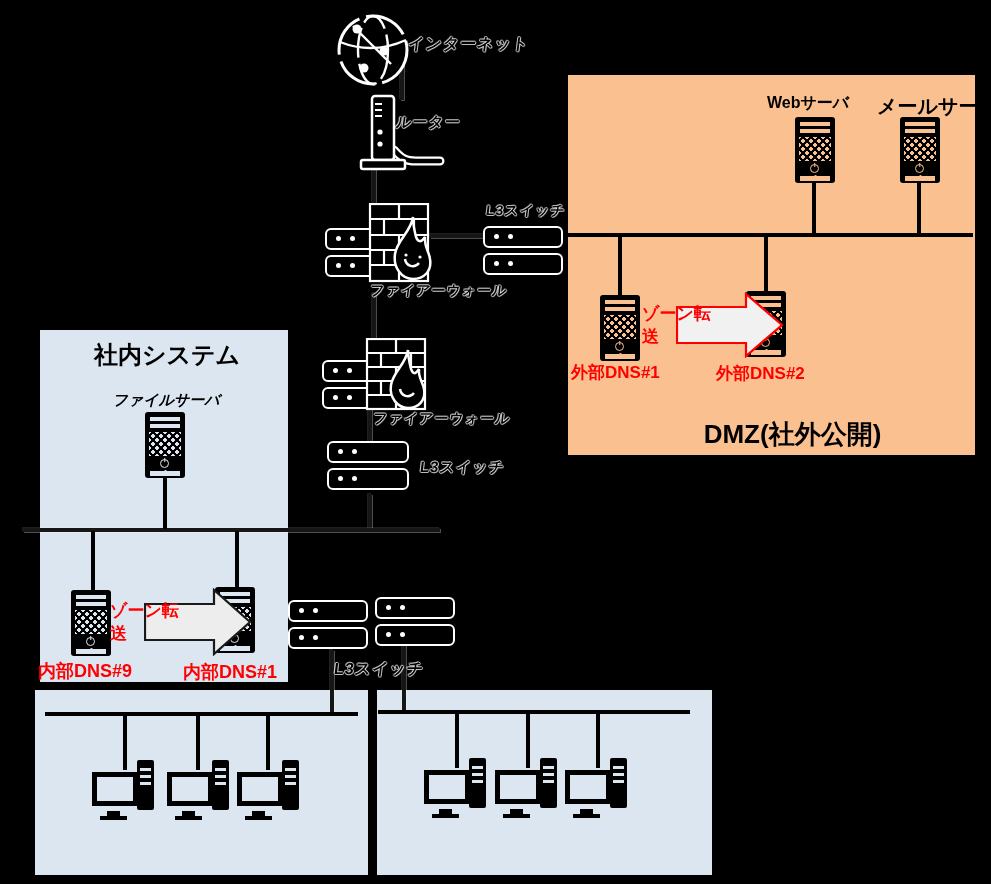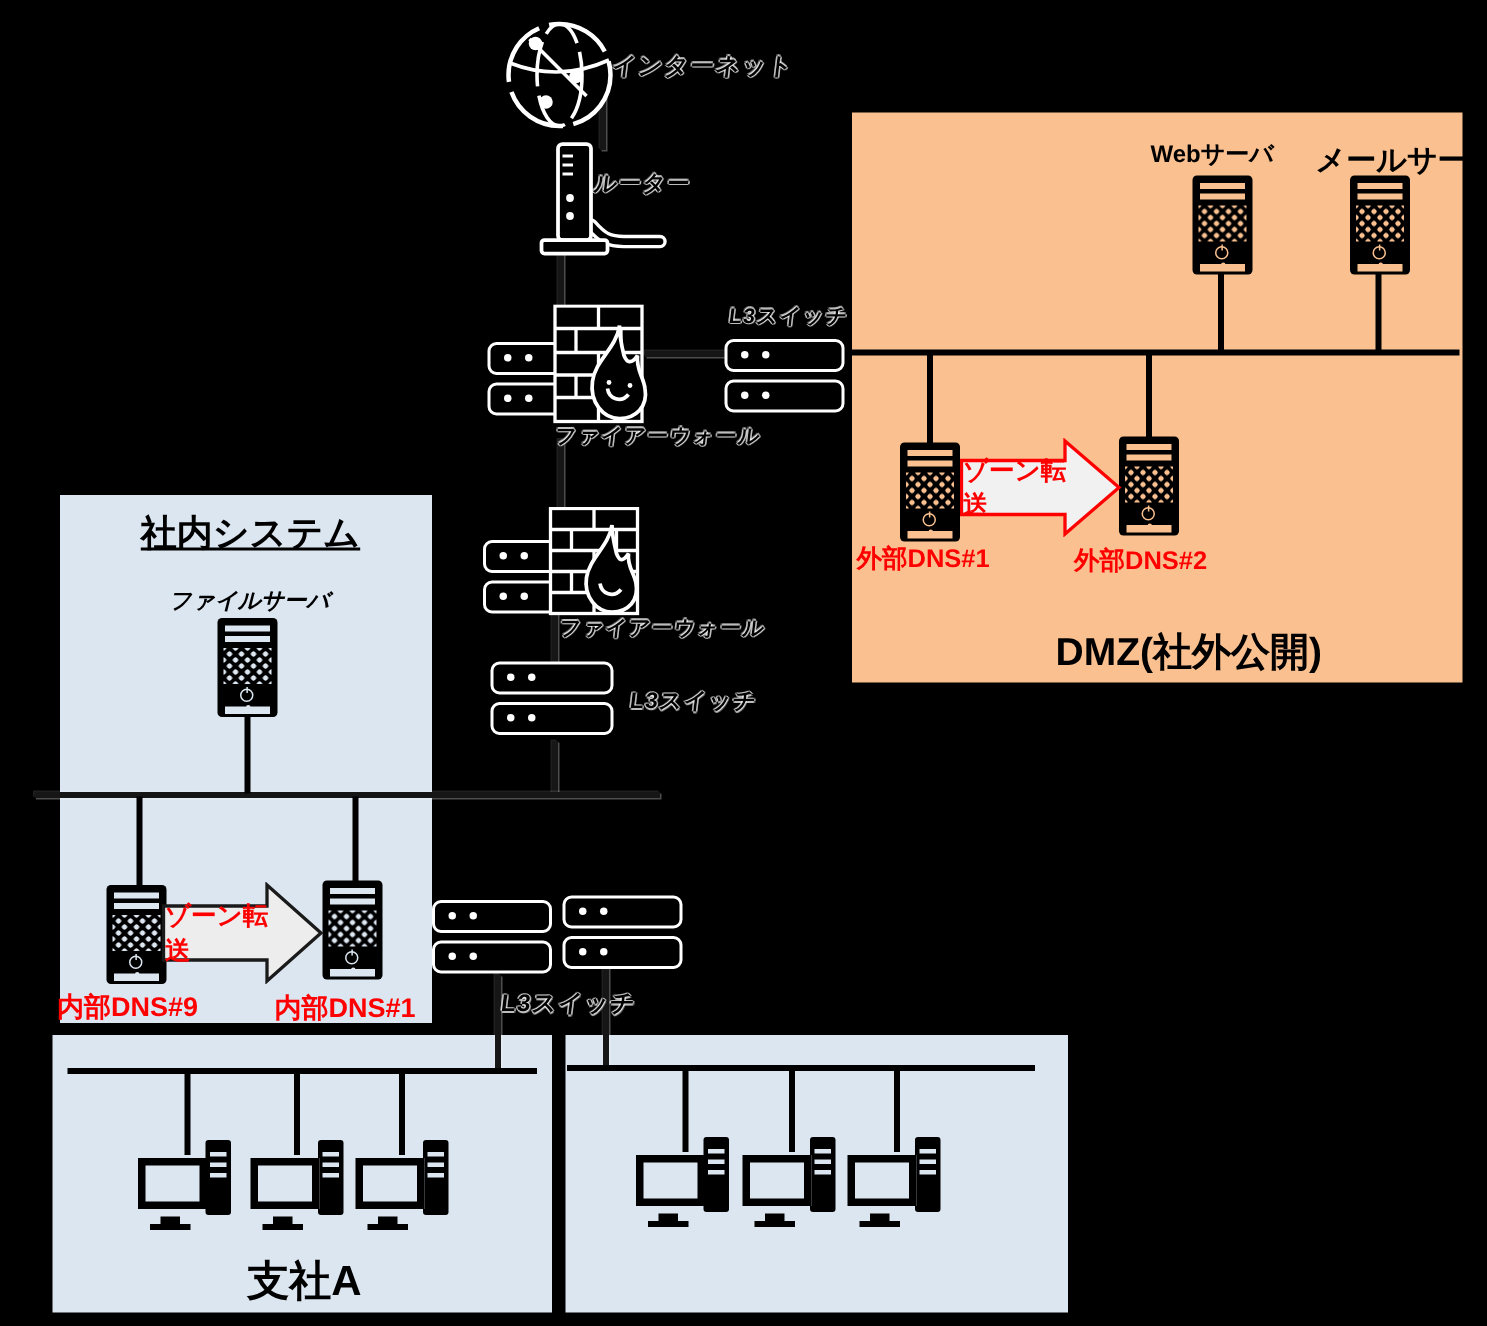--- a/index.html
+++ b/index.html
@@ -48,21 +48,21 @@
 
   
   .pc{position:absolute;width:62px;height:60px;--bg:#DCE6F1;}
   .pc .tw{position:absolute;right:0;top:0;width:17px;height:50px;background:#000;border-radius:2px;}
   .pc .tw::before{content:"";position:absolute;left:3px;right:3px;top:8px;height:3px;background:var(--bg);
        box-shadow:0 7px 0 var(--bg),0 14px 0 var(--bg);}
   .pc .mon{position:absolute;left:0;top:12px;width:36px;height:24px;background:var(--bg);border:5px solid #000;}
   .pc .stand{position:absolute;left:15px;top:51px;width:13px;height:5px;background:#000;}
   .pc .base{position:absolute;left:8px;top:56px;width:27px;height:4px;background:#000;}
 
-  .arrow{position:absolute;}
+  .arrow{position:absolute;padding-left:36px;}
   .arrow .txt{position:absolute;left:2px;top:0;width:72px;height:100%;display:flex;
               align-items:center;justify-content:center;font-size:17px;}
   svg{display:block;}
 </style>
 </head>
 <body>
 
 <div id="stage">
 
   <div class="panel" style="left:568px;top:75px;width:407px;height:380px;background:#FAC090;"></div>
@@ -228,21 +228,21 @@
       <polygon points="1,15 70,15 70,2 106,33 70,64 70,51 1,51" fill="#F1F1F1" stroke="#FF0000" stroke-width="2.2"></polygon>
     </svg>
     <div class="txt red">ゾーン転送</div>
   </div>
 
   <div class="lbl red" style="left:571px;top:361px;font-size:17px;">外部DNS#1</div>
   <div class="lbl red" style="left:716px;top:362px;font-size:17px;">外部DNS#2</div>
 
   <div class="lbl bold center" style="left:660px;top:417px;width:265px;font-size:26px;font-weight:800;">DMZ(社外公開)</div>
 
-  <div class="lbl bold center" style="left:52px;top:339px;width:230px;font-size:24px;font-weight:800;text-decoration:underline;">社内システム</div>
+  <div class="lbl bold center" style="left:52px;top:339px;width:230px;font-size:24px;font-weight:800;">社内システム</div>
   <div class="lbl bold center" style="left:86px;top:391px;width:160px;font-size:15px;font-style:italic;">ファイルサーバ</div>
   <div class="server" style="left:145px;top:412px;">
     <div class="b1"></div>
       <div class="b2"></div>
       <div class="dots"></div>
       <div class="power"></div>
       <div class="pdot"></div>
       <div class="slot"></div>
   </div>
 
@@ -294,21 +294,20 @@
       <div class="mon"></div>
       <div class="stand"></div>
       <div class="base"></div>
   </div>
   <div class="pc" style="left:237px;top:760px;">
     <div class="tw"></div>
       <div class="mon"></div>
       <div class="stand"></div>
       <div class="base"></div>
   </div>
-  <div class="lbl bold center" style="left:118px;top:835px;width:170px;font-size:28px;font-weight:800;">支社A</div>
 
   <div class="pc" style="left:424px;top:758px;">
     <div class="tw"></div>
       <div class="mon"></div>
       <div class="stand"></div>
       <div class="base"></div>
   </div>
   <div class="pc" style="left:495px;top:758px;">
     <div class="tw"></div>
       <div class="mon"></div>

